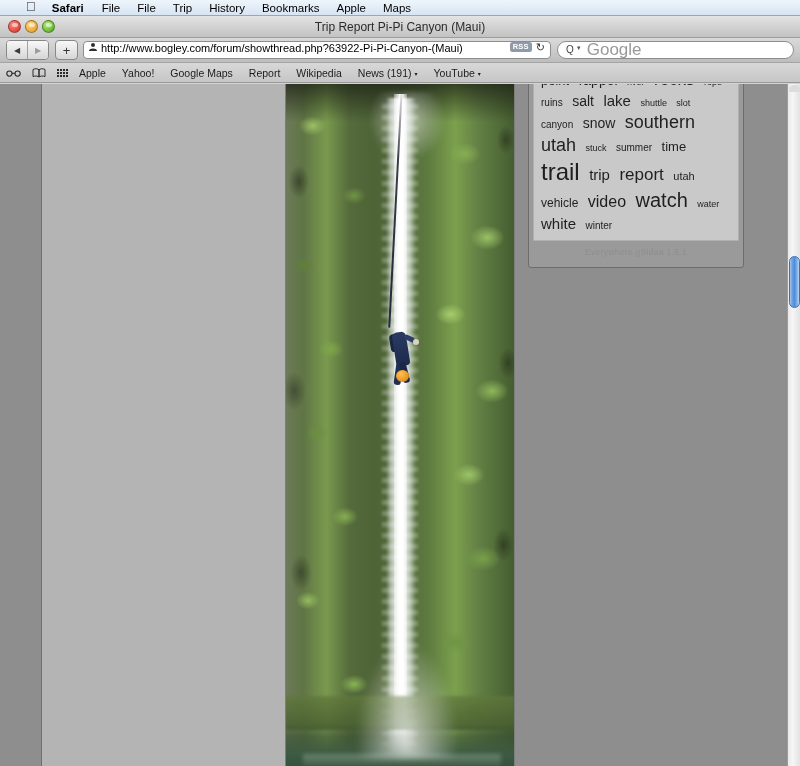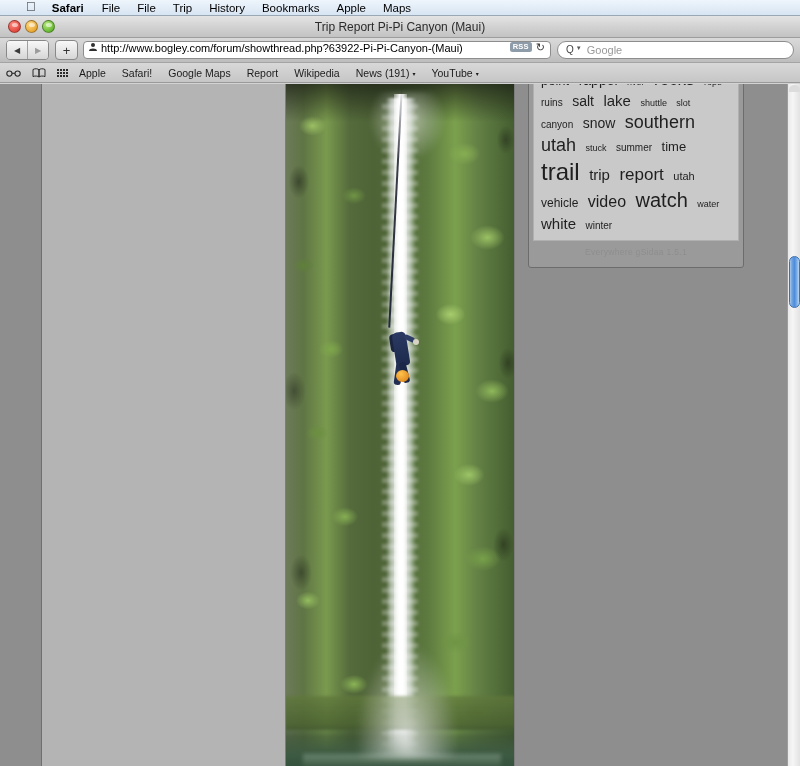--- a/index.html
+++ b/index.html
@@ -185,21 +185,21 @@
     background: #fff;
     border: 1px solid #8d8d8d;
     border-radius: 9px;
     display: flex;
     align-items: center;
     padding: 0 8px;
     box-sizing: border-box;
   }
   .search-ico { font-size: 10px; color: #444; margin-right: 2px; line-height: 1; }
   .search-caret { font-size: 6px; color: #555; margin-right: 5px; position: relative; top: -2px; }
-  .search-ph { font-size: 11px; color: #999; }
+  .search-ph { font-size: 17px; color: #999; }
 
   
   .bookmarksbar {
     position: relative;
     height: 20px;
     background: linear-gradient(to bottom, #d8d8d8, #c6c6c6);
     border-bottom: 1px solid #9a9a9a;
     display: flex;
     align-items: center;
     padding: 8px 6px;
@@ -593,21 +593,21 @@
           <i></i>
           <i></i>
           <i></i>
           <i></i>
           <i></i>
           <i></i>
       </span>
     </div>
 
     <div class="bm-item">Apple</div>
-    <div class="bm-item">Safari!</div>
+    <div class="bm-item">Yahoo!</div>
     <div class="bm-item">Google Maps</div>
     <div class="bm-item">Report</div>
     <div class="bm-item">Wikipedia</div>
     <div class="bm-item">
       <span>News (191)</span><span class="caret">▾</span>
     </div>
     <div class="bm-item">
       <span>YouTube</span><span class="caret">▾</span>
     </div>
   </div>

